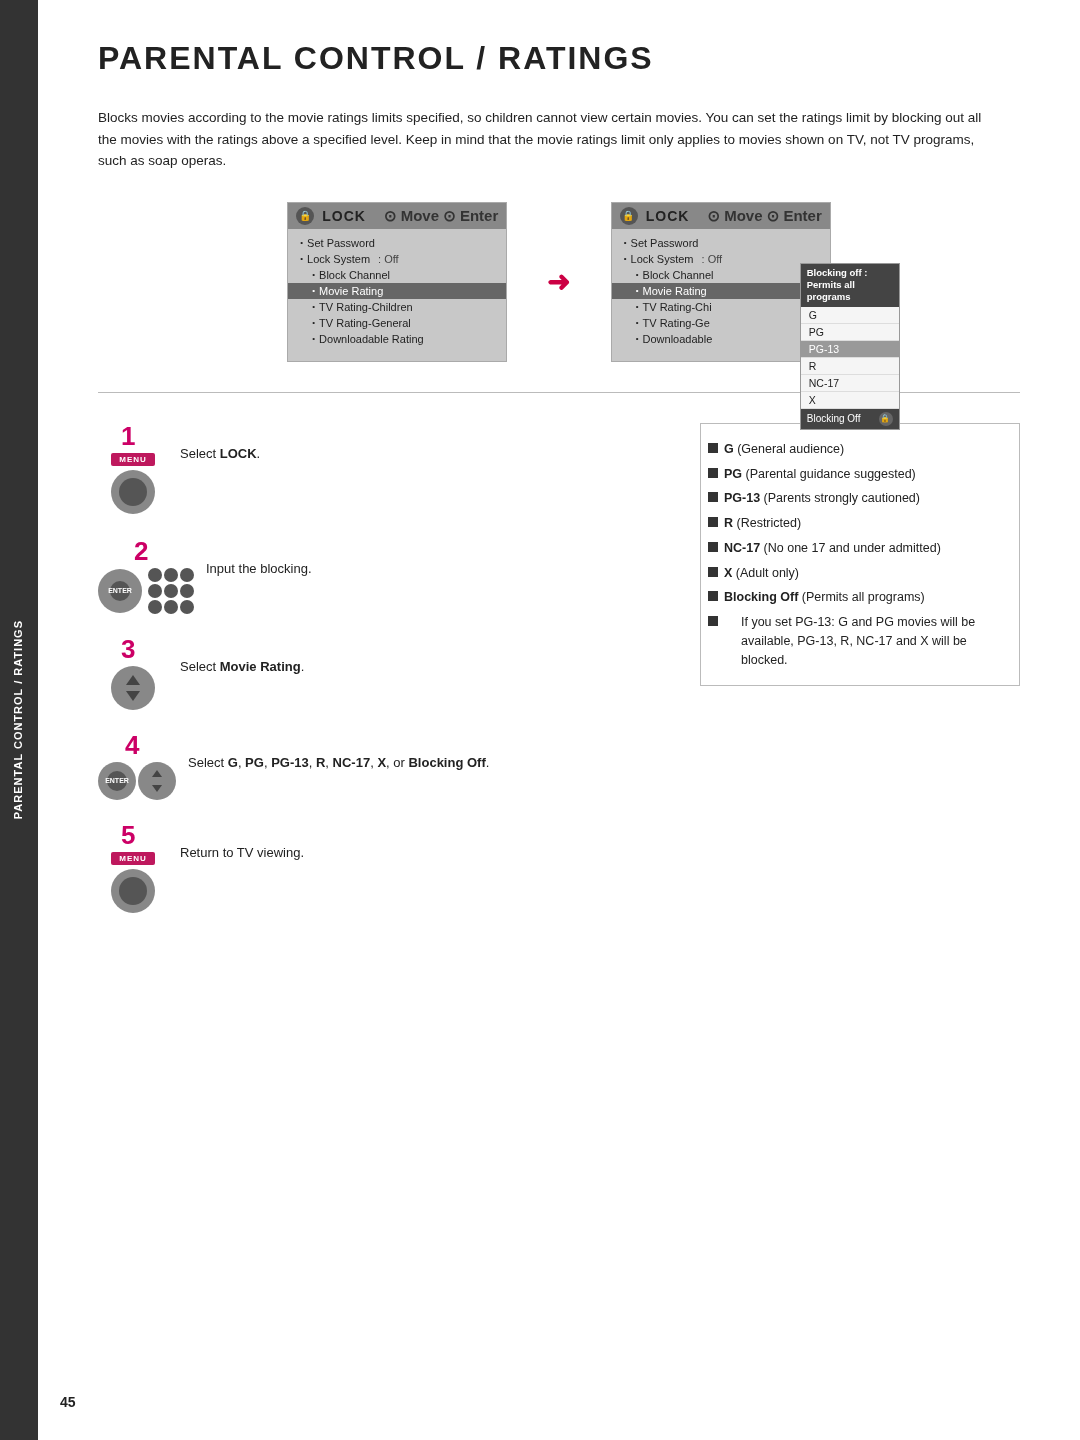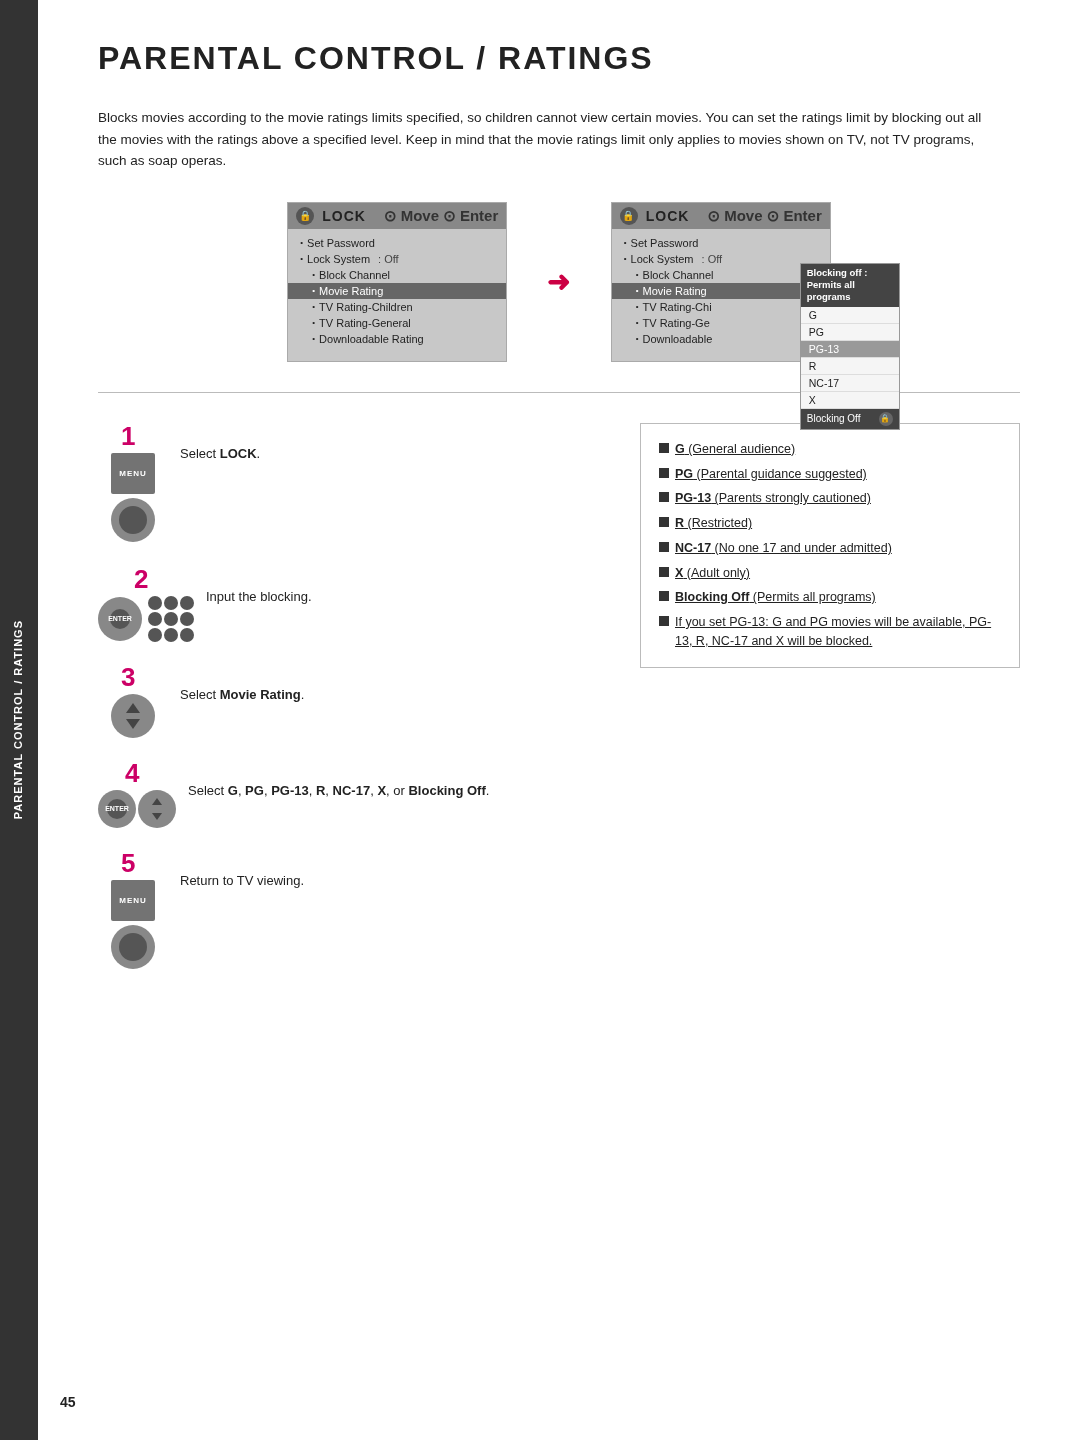--- a/index.html
+++ b/index.html
@@ -220,26 +220,25 @@
     
     .steps-area {
       display: flex;
       gap: 40px;
       align-items: flex-start;
     }
     .steps-left {
       flex: 1;
     }
     .steps-right {
-      width: 380px;
+      width: 320px;
       border: 1px solid #bbb;
-      padding: 16px 18px;
+      padding: 16px 7px;
       font-size: 12.5px;
       line-height: 1.8;
-      text-decoration: underline;
     }
 
     
     .step {
       display: flex;
       align-items: flex-start;
       margin-bottom: 22px;
       gap: 12px;
     }
     .step-number {
@@ -263,25 +262,25 @@
 
     
     .remote-btn {
       display: flex;
       flex-direction: column;
       align-items: center;
       gap: 4px;
       margin-bottom: 2px;
     }
     .menu-btn {
-      background: #737373;
+      background: #be185d;
       color: #fff;
       font-size: 8px;
       font-weight: bold;
-      padding: 16px 8px;
+      padding: 2px 8px;
       border-radius: 2px;
       letter-spacing: 1px;
     }
     .circle-btn-outer {
       width: 44px;
       height: 44px;
       border-radius: 50%;
       background: #888;
       display: flex;
       align-items: center;
@@ -385,21 +384,21 @@
       margin-top: 3px;
     }
     .rating-text { }
     .rating-text strong { font-weight: bold; }
 
     
     .note-text {
       font-size: 12.5px;
       line-height: 1.5;
       display: flex;
-      gap: 6px;
+      gap: 23px;
       margin-top: 4px;
     }
     .note-bullet {
       width: 10px;
       height: 10px;
       background: #333;
       min-width: 10px;
       margin-top: 3px;
     }
 

